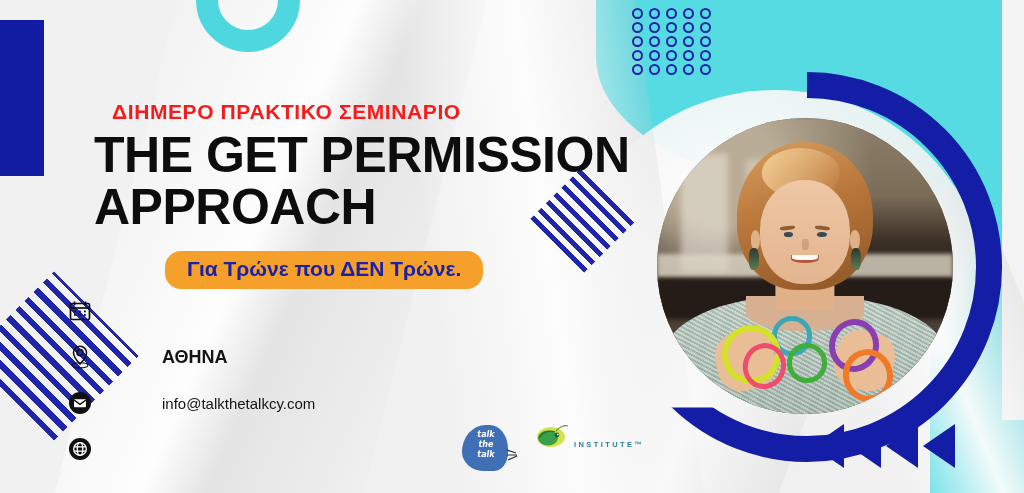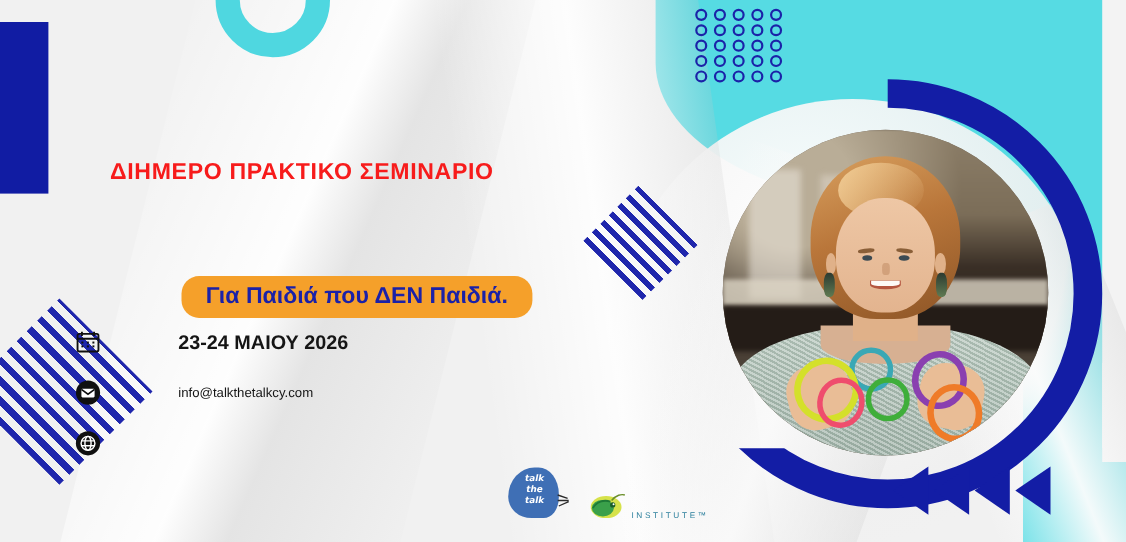--- a/index.html
+++ b/index.html
@@ -118,48 +118,48 @@
   .toy.p{left:29%;top:76%;width:11%;height:12%;border-width:5px;border-color:#ef4d6d;transform:rotate(14deg);}
   .toy.g{left:44%;top:76%;width:10%;height:10%;border-width:5px;border-color:#3fae3a;}
   .toy.v{right:25%;top:68%;width:13%;height:14%;border-width:6px;border-color:#8a3fb0;transform:rotate(10deg);}
   .toy.o{right:20%;top:78%;width:13%;height:14%;border-width:6px;border-color:#ef7b28;transform:rotate(-12deg);}
   .toy.t{left:39%;top:67%;width:10%;height:10%;border-width:5px;border-color:#3aa8b5;}
 
   .triangles{position:absolute;left:812px;top:424px;display:flex;gap:5px;}
   .triangles i{display:block;width:0;height:0;border-top:22px solid transparent;border-bottom:22px solid transparent;border-right:32px solid #131dA5;}
 
   
-  .kicker{position:absolute;left:100px;top:100px;color:#f71b1b;font-size:21px;font-weight:bold;letter-spacing:.6px;margin-top:45px;}
+  .kicker{position:absolute;left:112px;top:100px;color:#f71b1b;font-size:21px;font-weight:bold;letter-spacing:.6px;}
   .title{position:absolute;left:94px;top:129px;color:#0d0d0d;font-size:50px;font-weight:bold;line-height:52px;letter-spacing:-.5px;}
   .pill{position:absolute;left:165px;top:251px;background:#f5a02a;color:#1a21a8;
     font-size:21px;font-weight:bold;padding:6px 22px 8px;border-radius:16px;}
 
   .info{position:absolute;left:60px;top:288px;width:420px;}
   .info-row{display:flex;align-items:center;height:46px;}
   .info-ico{width:40px;display:flex;justify-content:center;align-items:center;}
-  .info-txt{margin-left:60px;font-size:12px;color:#151515;}
+  .info-txt{margin-left:60px;font-size:15px;color:#151515;}
   .info-txt.bold{font-weight:bold;font-size:18px;}
   .info-row .info-txt{margin-left:62px;}
 
   svg.ico{display:block;}
 
   
-  .logos{position:absolute;left:458px;top:423px;display:flex;align-items:flex-end;gap:12px;}
+  .logos{position:absolute;left:458px;top:423px;display:flex;align-items:flex-start;gap:12px;}
   .logo-ttt{position:relative;width:66px;height:50px;}
   .ttt-head{position:absolute;left:4px;top:2px;width:46px;height:46px;background:#3f6fb5;
     border-radius:52% 40% 30% 46% / 58% 52% 40% 42%;}
   .ttt-text{position:absolute;left:11px;top:7px;width:34px;color:#fff;font-size:8px;line-height:10px;
     font-weight:bold;font-style:italic;text-align:center;font-family:"DejaVu Sans",sans-serif;}
   .ttt-lines{position:absolute;left:48px;top:24px;width:18px;height:16px;}
   .logo-gp{display:flex;align-items:center;gap:5px;}
   .gp-bug{width:33px;height:26px;position:relative;}
   .gp-text{display:flex;flex-direction:column;}
   .gp-main{color:#8f2fa0;font-size:19px;font-style:italic;font-weight:bold;line-height:19px;
     font-family:"DejaVu Sans",sans-serif;letter-spacing:-.4px;}
-  .gp-sub{color:#2b7f9c;font-size:7.5px;letter-spacing:2.4px;font-weight:normal;text-align:right;margin-top:16px;}
+  .gp-sub{color:#2b7f9c;font-size:7.5px;letter-spacing:2.4px;font-weight:bold;text-align:right;margin-top:16px;}
 </style>
 </head>
 <body>
 
 <div id="banner">
 
   <div class="bg-white"></div>
   <div class="bg-turq-top"></div>
   <div class="bg-turq-top2"></div>
   <div class="bg-turq-right"></div>
@@ -250,43 +250,56 @@
   </div>
 
   <div class="triangles">
     <i></i>
     <i></i>
     <i></i>
     <i></i>
   </div>
 
   <div class="kicker">ΔΙΗΜΕΡΟ ΠΡΑΚΤΙΚΟ ΣΕΜΙΝΑΡΙΟ</div>
-  <div class="pill">Για Παιδιά που ΔΕΝ Παιδιά.</div>
+  <div class="title">
+    <div>THE GET PERMISSION</div>
+    <div>APPROACH</div>
+  </div>
+  <div class="pill">Για Τρώνε που ΔΕΝ Τρώνε.</div>
 
   <div class="info">
 
     <div class="info-row">
       <span class="info-ico">
         <svg class="ico" width="24" height="24" viewBox="0 0 24 24" fill="none" stroke="#101010" stroke-width="1.7">
           <rect x="2.5" y="4.5" width="19" height="16" rx="1.5"></rect>
           <path d="M2.5 9h19"></path>
             <path d="M6.5 2.5v4M17.5 2.5v4"></path>
           <g fill="#101010" stroke="none">
             <rect x="6" y="11.5" width="1.8" height="1.8"></rect>
               <rect x="11" y="11.5" width="1.8" height="1.8"></rect>
               <rect x="16" y="11.5" width="1.8" height="1.8"></rect>
             <rect x="6" y="15" width="1.8" height="1.8"></rect>
               <rect x="11" y="15" width="1.8" height="1.8"></rect>
               <rect x="16" y="15" width="1.8" height="1.8"></rect>
           </g>
         </svg>
       </span>
-      <span class="info-txt bold">23-24 ΜΑΙΟΥ 2026</span>
-    </div>
-
+    </div>
+
+    <div class="info-row">
+      <span class="info-ico">
+        <svg class="ico" width="24" height="26" viewBox="0 0 24 26" fill="none" stroke="#101010" stroke-width="1.5">
+          <path d="M12 2.2c-3.6 0-6.5 2.9-6.5 6.5 0 4.6 6.5 11.4 6.5 11.4s6.5-6.8 6.5-11.4c0-3.6-2.9-6.5-6.5-6.5z"></path>
+          <circle cx="12" cy="8.6" r="3.1"></circle>
+          <ellipse cx="12" cy="21.3" rx="8" ry="2.6" stroke-width="1.1"></ellipse>
+        </svg>
+      </span>
+      <span class="info-txt bold">ΑΘΗΝΑ</span>
+    </div>
 
     <div class="info-row">
       <span class="info-ico">
         <svg class="ico" width="24" height="24" viewBox="0 0 24 24">
           <circle cx="12" cy="12" r="11" fill="#101010"></circle>
           <rect x="6" y="8.3" width="12" height="8" rx="1" fill="#fff"></rect>
           <path d="M6 9l6 4.4L18 9" fill="none" stroke="#101010" stroke-width="1.5"></path>
         </svg>
       </span>
       <span class="info-txt">info@talkthetalkcy.com</span>

